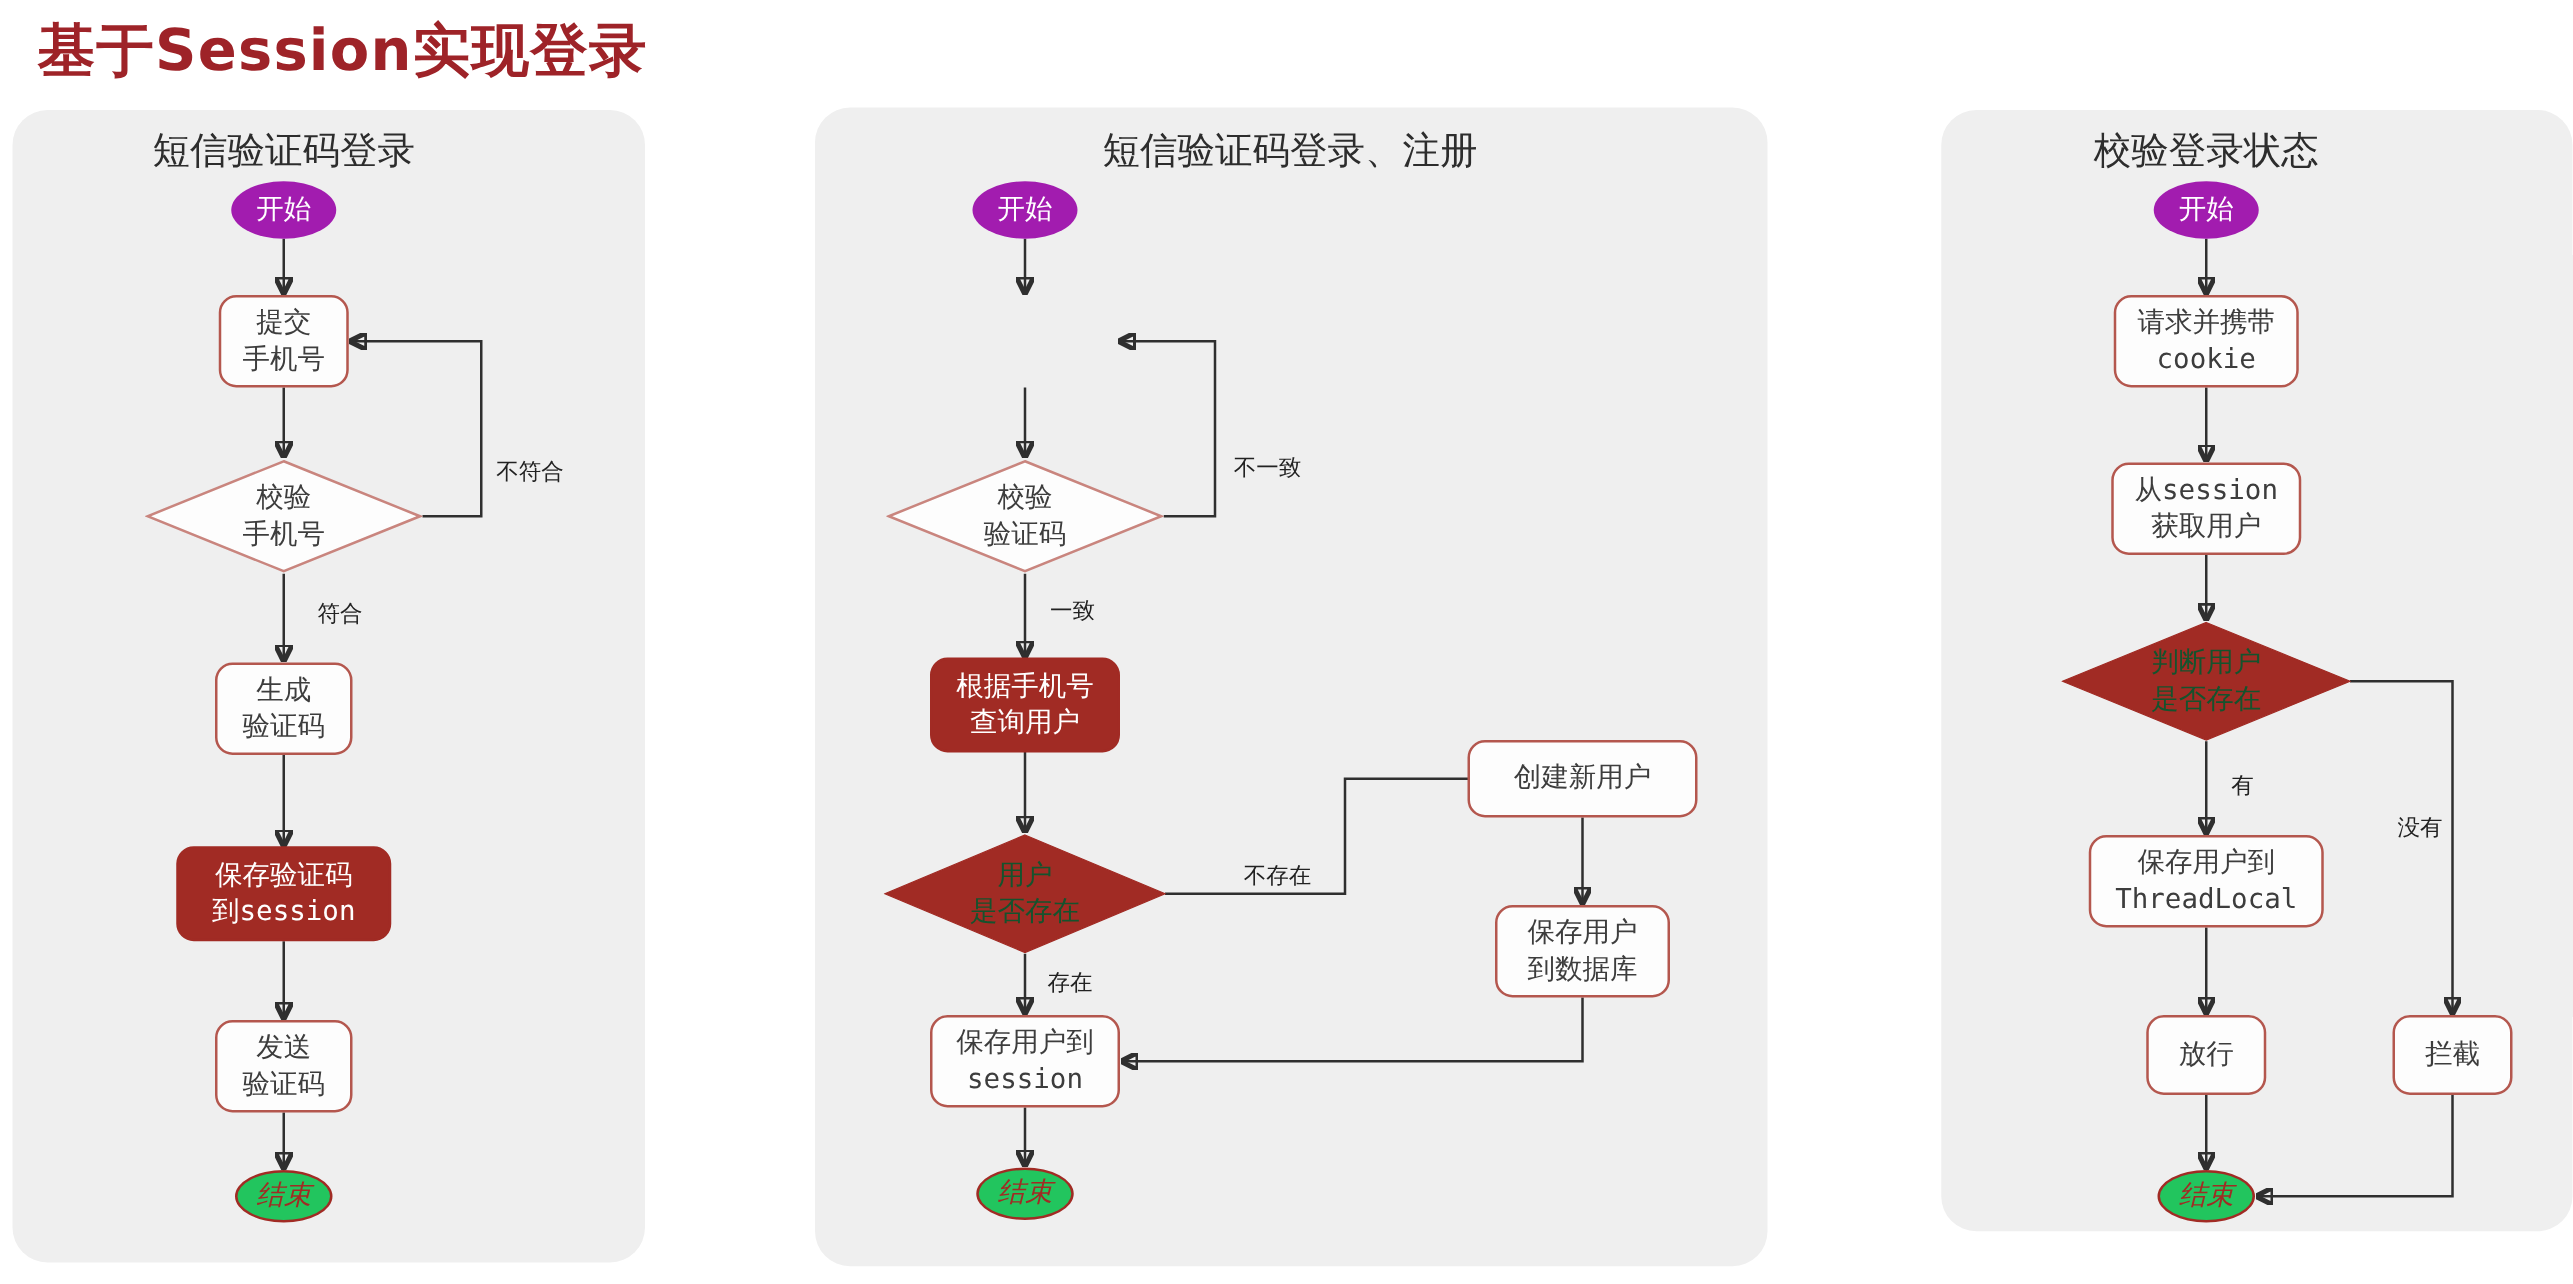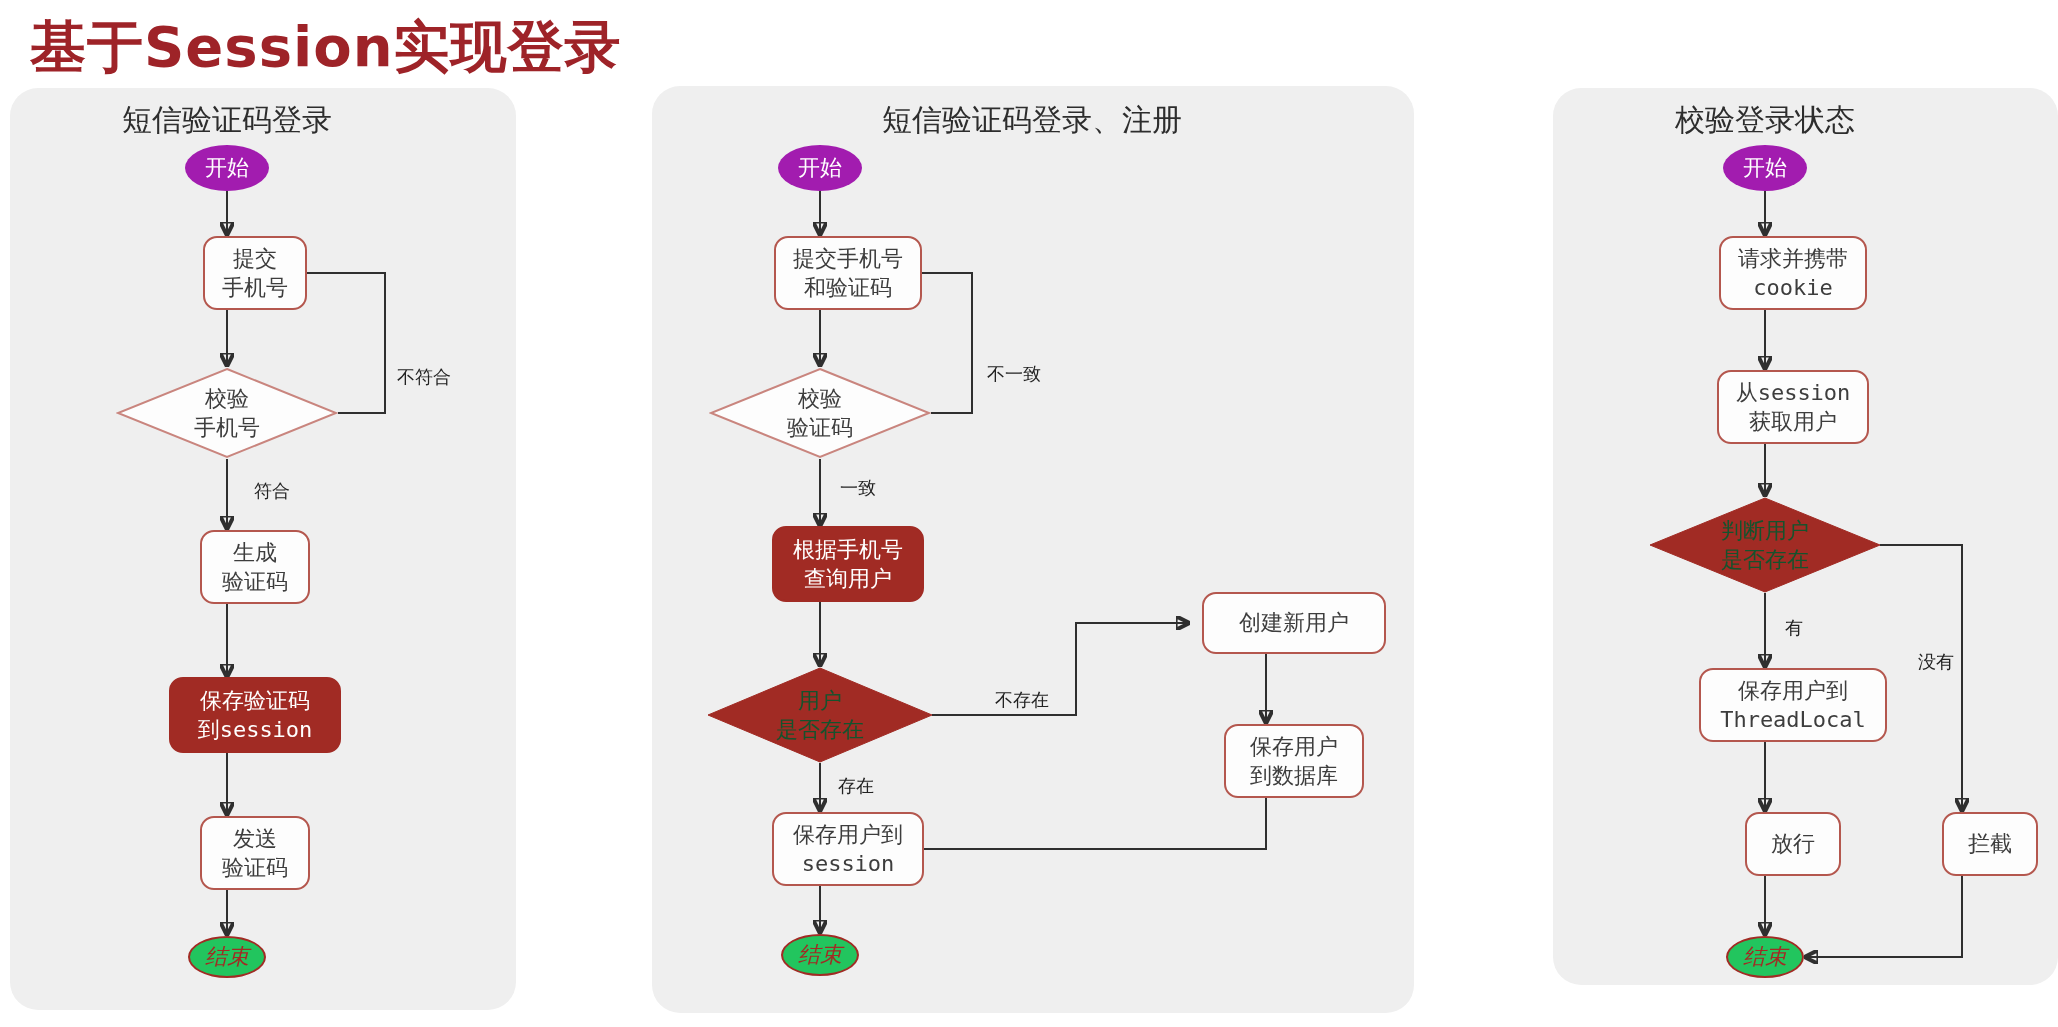--- a/index.html
+++ b/index.html
@@ -1,36 +1,36 @@
 <!DOCTYPE html>
 <html><head>
 <meta charset="utf-8">
 <style>
   * { margin:0; padding:0; box-sizing:border-box; }
   html,body { width:2058px; height:1027px; background:#ffffff; overflow:hidden;
     font-family:"DejaVu Sans","Liberation Sans",sans-serif; }
   .canvas { position:absolute; inset:0; width:2058px; height:1027px; }
 
-  .page-title { position:absolute; left:30px; top:10px; font-size:56px; font-weight:bold;
+  .page-title { position:absolute; left:30px; top:10px; font-size:46px; font-weight:bold;
     color:#9e2328; letter-spacing:1px; }
 
   .panel { position:absolute; background:#efefef; border-radius:28px; z-index:1; }
   .panel-title { position:absolute; transform:translateX(-50%); top:100px; font-size:30px;
     color:#2d2d2d; white-space:nowrap; z-index:3; }
 
   svg.edges { position:absolute; inset:0; width:100%; height:100%; z-index:2; }
   svg.edges path { stroke:#2f2f2f; stroke-width:2; fill:none; }
 
   .node { position:absolute; transform:translate(-50%,-50%); z-index:3;
     display:flex; align-items:center; justify-content:center; text-align:center;
     white-space:pre-line; font-size:22px; line-height:1.32; color:#3d3d3d;
     font-family:"DejaVu Sans Mono","DejaVu Sans",sans-serif; }
   .ellipse { background:#a21caf; color:#ffffff; border-radius:50%; }
   .ellipse.end { background:#22c55e; color:#a12b24; border:2.5px solid #a12b24;font-style:italic; }
-  .rect { background:#fdfdfd; border:2.5px solid #b4574e; border-radius:14px;margin-left:28px; }
+  .rect { background:#fdfdfd; border:2.5px solid #b4574e; border-radius:14px; }
   .rect.filled { background:#a12b24; border-color:#a12b24; color:#ffffff; }
 
   .diamond { background:transparent; }
   .diamond svg { position:absolute; inset:0; width:100%; height:100%; }
   .diamond span { position:relative; z-index:1; white-space:pre-line; }
   .diamond-light { fill:#fdfdfd; stroke:#c9857e; stroke-width:2; }
   .diamond-filled { fill:#a12b24; stroke:#a12b24; stroke-width:1; }
   .diamond.filled span { color:#14532d; }
 
   .edge-label { position:absolute; transform:translate(-50%,-50%); z-index:3;
@@ -102,22 +102,20 @@
   <div class="node rect filled" style="left:227px;top:715px;width:172px;height:76px">保存验证码
 到session</div>
   <div class="node rect" style="left:227px;top:853px;width:110px;height:74px">发送
 验证码</div>
   <div class="node ellipse end" style="left:227px;top:957px;width:78px;height:42px">结束</div>
 
   <div class="edge-label" style="left:424px;top:377px">不符合</div>
   <div class="edge-label" style="left:272px;top:491px">符合</div>
 
   <div class="node ellipse" style="left:820px;top:168px;width:84px;height:46px">开始</div>
-  <div class="node rect" style="left:820px;top:273px;width:148px;height:74px">提交手机号
-和验证码</div>
   <div class="node diamond" style="left:820px;top:413px;width:222px;height:92px">
     <svg viewBox="0 0 222 92">
       <polygon class="diamond-light" points="111,2 220,46 111,90 2,46"></polygon>
     </svg>
     <span>校验
 验证码</span>
   </div>
   <div class="node rect filled" style="left:820px;top:564px;width:152px;height:76px">根据手机号
 查询用户</div>
   <div class="node diamond filled" style="left:820px;top:715px;width:226px;height:96px">

